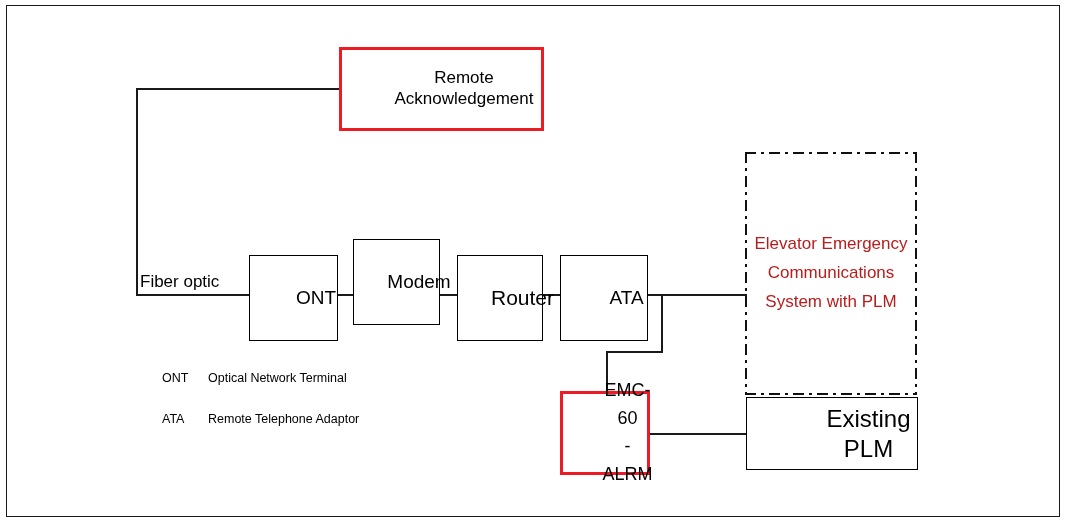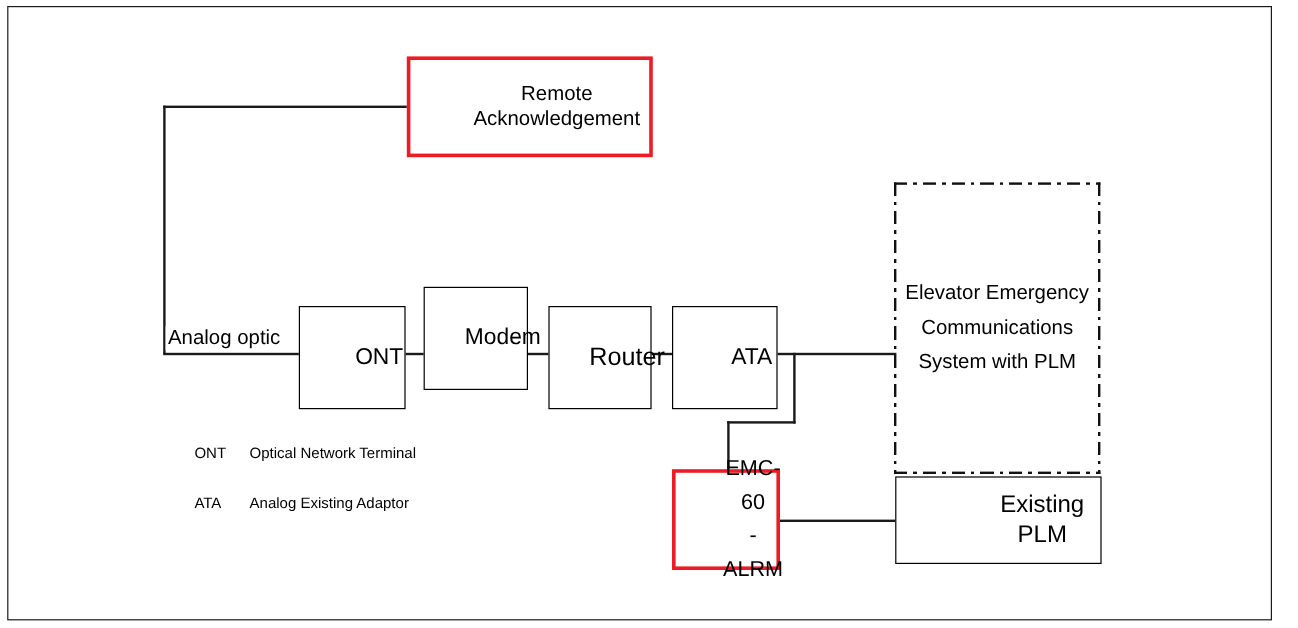--- a/index.html
+++ b/index.html
@@ -99,21 +99,21 @@
   }
   .dd-left { left: 0; }
   .dd-right { right: 0; }
   .dashdot-inner {
     position: absolute;
     inset: 0;
     display: flex;
     align-items: center;
     justify-content: center;
     text-align: center;
-    color: #000000;
+    color: #b91c1c;
   }
 </style>
 </head>
 <body>
 
 <div id="canvas">
 
   <div id="page-frame"></div>
 
   <div class="wire wire-h" style="left:136px; top:294px; width:115px;"></div>
@@ -132,21 +132,21 @@
   <div class="wire wire-h" style="left:606px; top:351px; width:57px;"></div>
   <div class="wire wire-v" style="left:606px; top:351px; height:41px;"></div>
 
   <div class="wire wire-h" style="left:648px; top:433px; width:100px;"></div>
 
   <div class="node node-red" style="left:339px; top:47px; width:205px; height:84px;">
     <span class="lbl" style="font-size:17px;">Remote
 Acknowledgement</span>
   </div>
 
-  <span class="fiber-label" style="left:138px; top:272px;">Analog optic</span>
+  <span class="fiber-label" style="left:138px; top:272px;">Fiber optic</span>
 
   <div class="node node-black" style="left:249px; top:255px; width:89px; height:86px;">
     <span class="lbl" style="font-size:19px;">ONT</span>
   </div>
 
   <div class="node node-black" style="left:353px; top:239px; width:87px; height:86px;">
     <span class="lbl" style="font-size:19px;">Modem</span>
   </div>
 
   <div class="node node-black" style="left:457px; top:255px; width:86px; height:86px;">
@@ -171,23 +171,23 @@
 PLM</span>
     </div>
   </div>
 
   <div class="node node-red" style="left:560px; top:391px; width:90px; height:84px;justify-content:center;">
     <span class="lbl" style="font-size:18px; line-height:1.55;">EMC-60
 -ALRM</span>
   </div>
 
   <div class="node node-black" style="left:746px; top:397px; width:172px; height:73px;">
-    <span class="lbl" style="font-size:20px;margin-left:28px;">Existing PLM</span>
+    <span class="lbl" style="font-size:24px;margin-left:28px;">Existing PLM</span>
   </div>
 
   <div class="legend" style="left:162px; top:371px;">
     <span class="abbr">ONT</span><span>Optical Network Terminal</span>
   </div>
   <div class="legend" style="left:162px; top:412px;">
-    <span class="abbr">ATA</span><span>Analog Existing Adaptor</span>
+    <span class="abbr">ATA</span><span>Remote Telephone Adaptor</span>
   </div>
 
 </div>
 
 </body></html>

